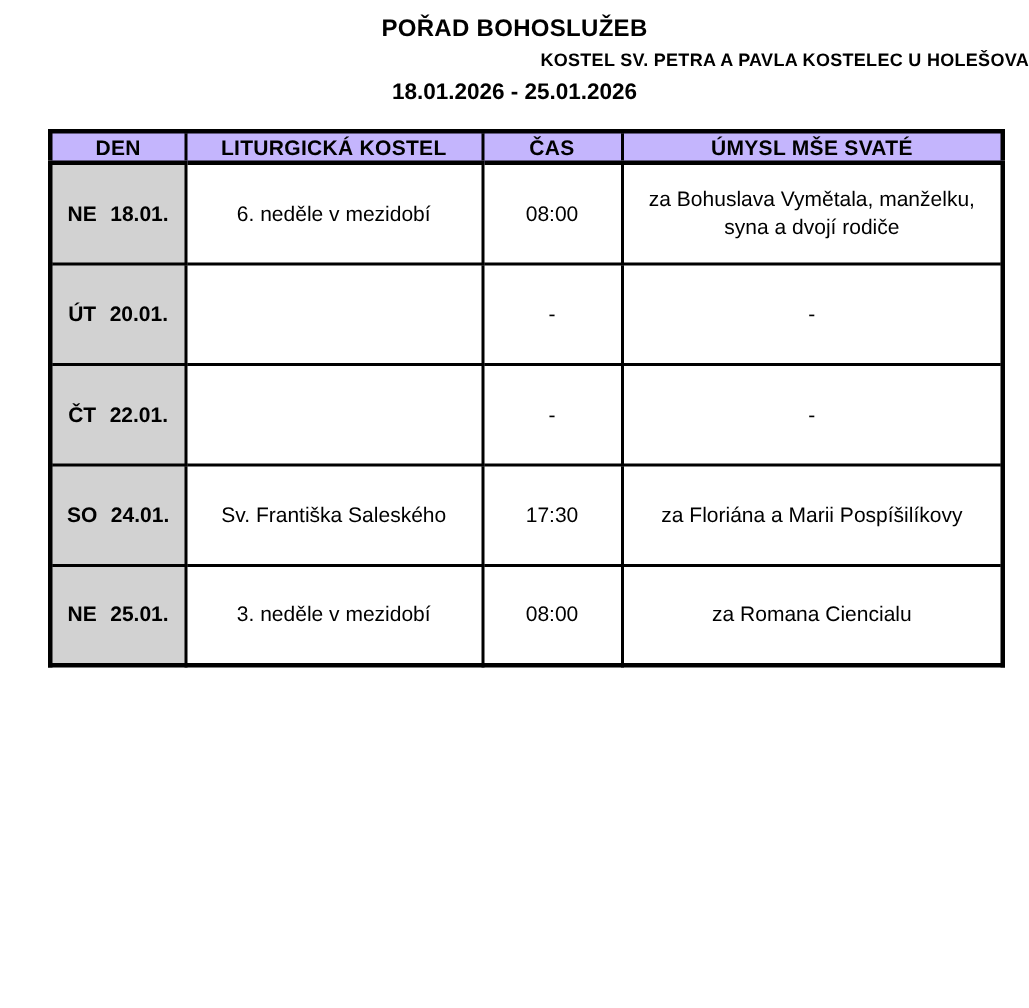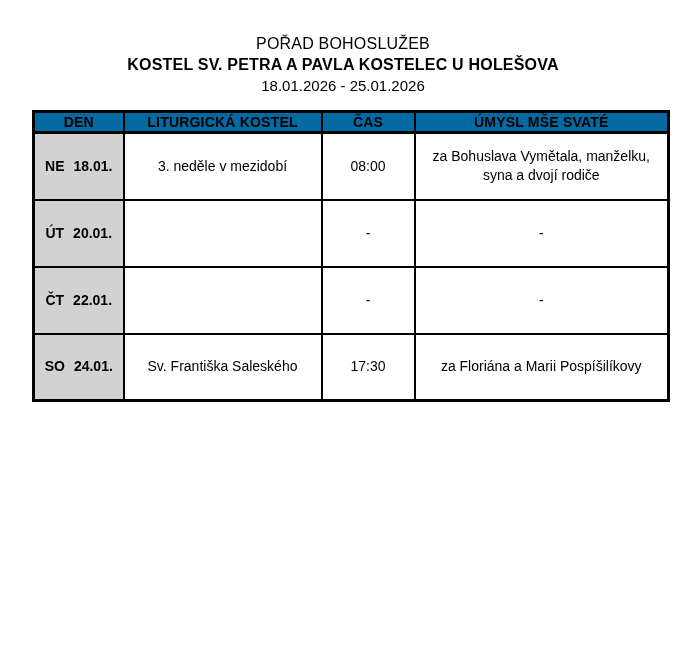--- a/index.html
+++ b/index.html
@@ -6,44 +6,44 @@
   html, body {
     margin: 0; padding: 0;
     background: #ffffff;
     color: #000000;
     font-family: "Liberation Sans", sans-serif;
   }
   body { width: 686px; height: 672px; overflow: hidden; }
 
   .doc-header { text-align: center; padding-top: 9px; }
   .doc-title {
-    font-size: 16px; font-weight: normal; line-height: 21px;
-    letter-spacing: 0.2px;
-    margin-top: 24px;
-  }
-  .doc-subtitle {
     font-size: 16px; font-weight: bold; line-height: 21px;
     letter-spacing: 0.2px;
   }
-  .doc-daterange { font-size: 15px; line-height: 21px; font-weight: normal; }
+  .doc-subtitle {
+    font-size: 12px; font-weight: bold; line-height: 21px;
+    letter-spacing: 0.2px;
+    text-align: right;
+  }
+  .doc-daterange { font-size: 15px; line-height: 21px; font-weight: bold; }
 
   table.schedule {
     border-collapse: collapse;
     table-layout: fixed;
     width: 635px;
     margin: 14px 0 0 32px;
     border: 3px solid #000000;
   }
   col.c-den   { width: 90px;  }
   col.c-lit   { width: 198px; }
   col.c-cas   { width: 93px;  }
   col.c-umysl { width: 254px; }
 
   th {
-    background: #0369a1;
+    background: #c4b5fd;
     font-size: 14px;
     font-weight: bold;
     height: 21px;
     padding: 1px 2px;
     border: 2px solid #000000;
     border-bottom: 3px solid #000000;
     text-align: center;
     letter-spacing: 0.2px;
   }
   td {
@@ -86,21 +86,21 @@
       <th>DEN</th>
       <th>LITURGICKÁ KOSTEL</th>
       <th>ČAS</th>
       <th>ÚMYSL MŠE SVATÉ</th>
     </tr>
   </thead>
   <tbody>
 
     <tr>
       <td class="day-cell"><span class="day-abbr">NE</span><span class="day-date">18.01.</span></td>
-      <td>3. neděle v mezidobí</td>
+      <td>6. neděle v mezidobí</td>
       <td>08:00</td>
       <td>za Bohuslava Vymětala, manželku, syna a dvojí rodiče</td>
     </tr>
 
 
     <tr>
       <td class="day-cell"><span class="day-abbr">ÚT</span><span class="day-date">20.01.</span></td>
       <td></td>
       <td>-</td>
       <td>-</td>
@@ -115,15 +115,21 @@
     </tr>
 
 
     <tr>
       <td class="day-cell"><span class="day-abbr">SO</span><span class="day-date">24.01.</span></td>
       <td>Sv. Františka Saleského</td>
       <td>17:30</td>
       <td>za Floriána a Marii Pospíšilíkovy</td>
     </tr>
 
+    <tr>
+      <td class="day-cell"><span class="day-abbr">NE</span><span class="day-date">25.01.</span></td>
+      <td>3. neděle v mezidobí</td>
+      <td>08:00</td>
+      <td>za Romana Ciencialu</td>
+    </tr>
 
   </tbody>
 </table>
 
 </body></html>

